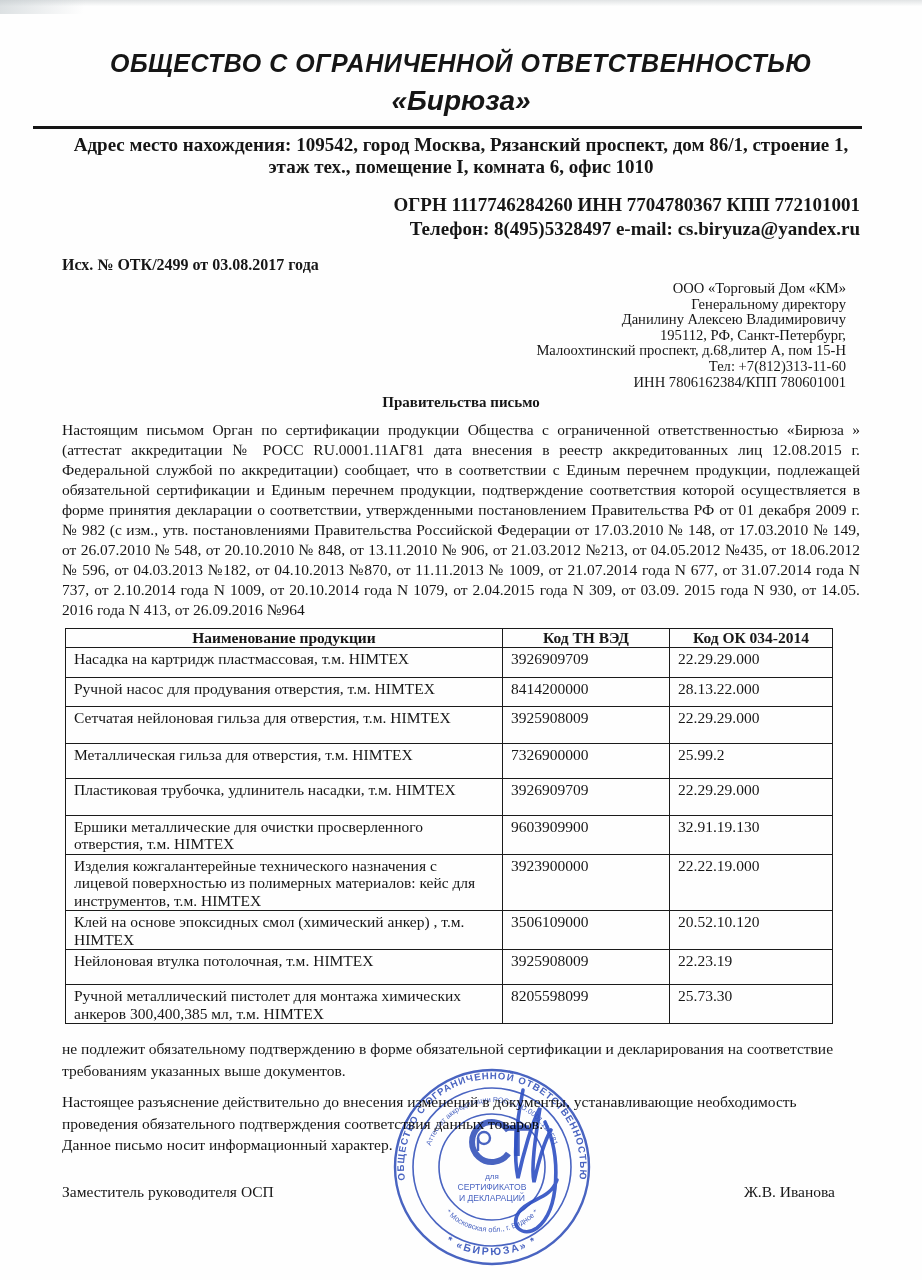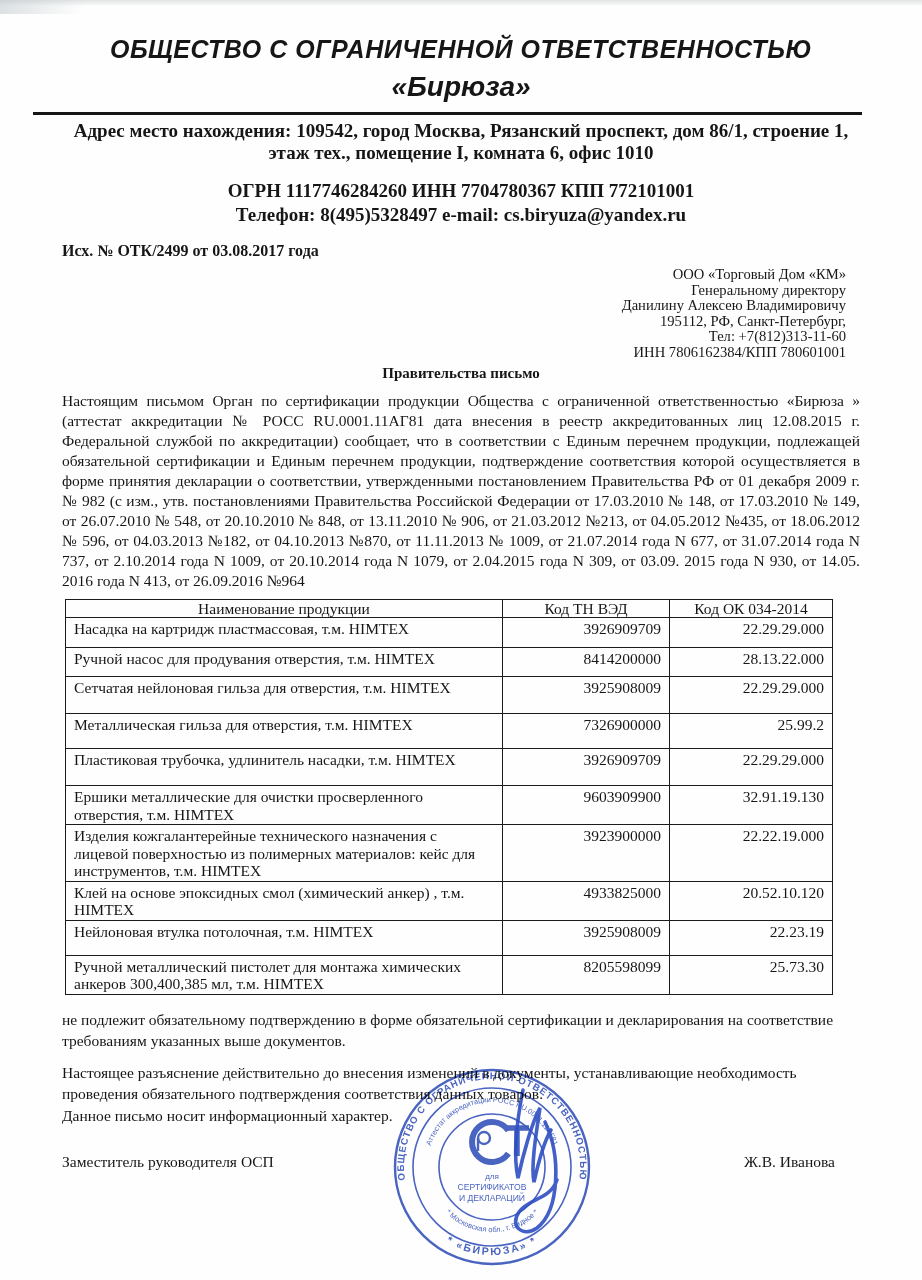--- a/index.html
+++ b/index.html
@@ -2,21 +2,21 @@
 <html><head>
 <meta charset="utf-8">
 <style>
   html,body{margin:0;padding:0;background:#d9d9d9;}
   .page{
     position:relative;
     width:922px;height:1280px;
     margin:0 auto;
     background:#fefefe;
     box-sizing:border-box;
-    padding:32px 62px 0 62px;
+    padding:46px 62px 0 62px;
     color:#161616;
     font-family:"Liberation Serif", serif;
     overflow:hidden;
   }
   .scan-edge{position:absolute;top:0;left:0;right:0;height:7px;
     background:linear-gradient(to bottom,#c9ced0 0%,rgba(201,206,208,0) 90%);opacity:.55;}
   .scan-smudge{position:absolute;top:0;left:0;width:120px;height:14px;
     background:linear-gradient(100deg,#b9c2c6,rgba(185,194,198,0) 70%);opacity:.5;}
 
   .org-type{
@@ -28,21 +28,21 @@
   .org-name{
     font-family:"Liberation Sans", sans-serif;
     font-style:italic;font-weight:bold;
     font-size:28px;line-height:38px;
     text-align:center;margin:2px 0 0 0;
   }
   .head-rule{height:3px;background:#151515;border:0;
     margin:6px 0 5px -29px;width:829px;}
 
   .addr{font-weight:bold;font-size:19px;line-height:21.5px;text-align:center;margin:0;}
-  .reg{font-weight:bold;font-size:19px;line-height:24px;text-align:center;margin:16px 0 0 0;}
+  .reg{font-weight:bold;font-size:19px;line-height:24px;text-align:right;margin:16px 0 0 0;}
 
   .outgoing{font-weight:bold;font-size:16px;line-height:20px;margin:14px 0 0 0;}
 
   .recipient{font-size:14.6px;line-height:15.6px;text-align:right;margin:6px 14px 0 0;}
 
   .subject{font-weight:bold;font-size:15px;line-height:20px;text-align:center;margin:2px 0 0 0;}
 
   .body-par{font-size:15.5px;line-height:20px;text-align:justify;margin:8px 0 0 0;}
 
   table.products{
@@ -51,22 +51,22 @@
     width:767px;
     table-layout:fixed;
     font-size:15.5px;line-height:17.5px;
   }
   table.products th, table.products td{
     border:1.6px solid #1b1b1b;
     padding:1px 8px 1px 8px;
     vertical-align:top;
     overflow:hidden;
   }
-  table.products th{font-weight:normal;text-align:center;height:16px;padding:0 4px;}
-  table.products td.c{text-align:right;padding-top:2px;}
+  table.products th{font-weight:bold;text-align:center;height:16px;padding:0 4px;}
+  table.products td.c{text-align:left;padding-top:2px;}
   table.products td.n{text-align:left;padding-top:2px;}
   tbody tr:nth-child(1) td{height:26px;}
   tbody tr:nth-child(2) td{height:25px;}
   tbody tr:nth-child(3) td{height:33px;margin-top:31px;}
   tbody tr:nth-child(4) td{height:31px;}
   tbody tr:nth-child(5) td{height:33px;}
   tbody tr:nth-child(6) td{height:30px;}
   tbody tr:nth-child(7) td{height:47px;}
   tbody tr:nth-child(8) td{height:27px;}
   tbody tr:nth-child(9) td{height:31px;}
@@ -106,20 +106,21 @@
     <span>Телефон: 8(495)5328497 e-mail: cs.biryuza@yandex.ru</span>
   </p>
 
   <p class="outgoing">Исх. № ОТК/2499 от 03.08.2017 года</p>
 
   <div class="recipient">
     <div>ООО «Торговый Дом «КМ»</div>
     <div>Генеральному директору</div>
     <div>Данилину Алексею Владимировичу</div>
     <div>195112, РФ, Санкт-Петербург,</div>
+    <div>Малоохтинский проспект, д.68,литер А, пом 15-Н</div>
     <div>Тел: +7(812)313-11-60</div>
     <div>ИНН 7806162384/КПП 780601001</div>
   </div>
 
   <p class="subject">Правительства письмо</p>
 
   <p class="body-par">Настоящим письмом Орган по сертификации продукции Общества с ограниченной ответственностью «Бирюза » (аттестат аккредитации № РОСС RU.0001.11АГ81 дата внесения в реестр аккредитованных лиц  12.08.2015 г. Федеральной службой по аккредитации) сообщает, что в соответствии с Единым перечнем продукции, подлежащей обязательной сертификации и Единым перечнем продукции, подтверждение соответствия которой осуществляется в форме принятия декларации о соответствии, утвержденными постановлением Правительства РФ от 01 декабря 2009 г. № 982 (с изм., утв. постановлениями Правительства Российской Федерации от 17.03.2010 № 148, от 17.03.2010 № 149, от 26.07.2010 № 548, от 20.10.2010 № 848,  от 13.11.2010 № 906, от 21.03.2012 №213, от 04.05.2012 №435, от 18.06.2012 № 596, от 04.03.2013 №182, от 04.10.2013 №870, от 11.11.2013 № 1009, от 21.07.2014 года N 677,  от 31.07.2014 года N 737, от 2.10.2014 года N 1009,  от 20.10.2014 года N 1079, от 2.04.2015 года N 309, от 03.09. 2015 года N 930, от 14.05. 2016 года N 413, от 26.09.2016 №964</p>
 
   <table class="products">
     <colgroup>
@@ -165,21 +166,21 @@
         <td class="c">9603909900</td>
         <td class="c">32.91.19.130</td>
       </tr>
         <tr>
         <td class="n">Изделия кожгалантерейные технического назначения с лицевой поверхностью из полимерных материалов: кейс для инструментов, т.м. HIMTEX</td>
         <td class="c">3923900000</td>
         <td class="c">22.22.19.000</td>
       </tr>
         <tr>
         <td class="n">Клей на основе эпоксидных смол (химический анкер) , т.м. HIMTEX</td>
-        <td class="c">4933825000</td>
+        <td class="c">3506109000</td>
         <td class="c">20.52.10.120</td>
       </tr>
         <tr>
         <td class="n">Нейлоновая втулка потолочная, т.м. HIMTEX</td>
         <td class="c">3925908009</td>
         <td class="c">22.23.19</td>
       </tr>
         <tr>
         <td class="n">Ручной металлический пистолет для монтажа химических анкеров 300,400,385 мл, т.м. HIMTEX</td>
         <td class="c">8205598099</td>

